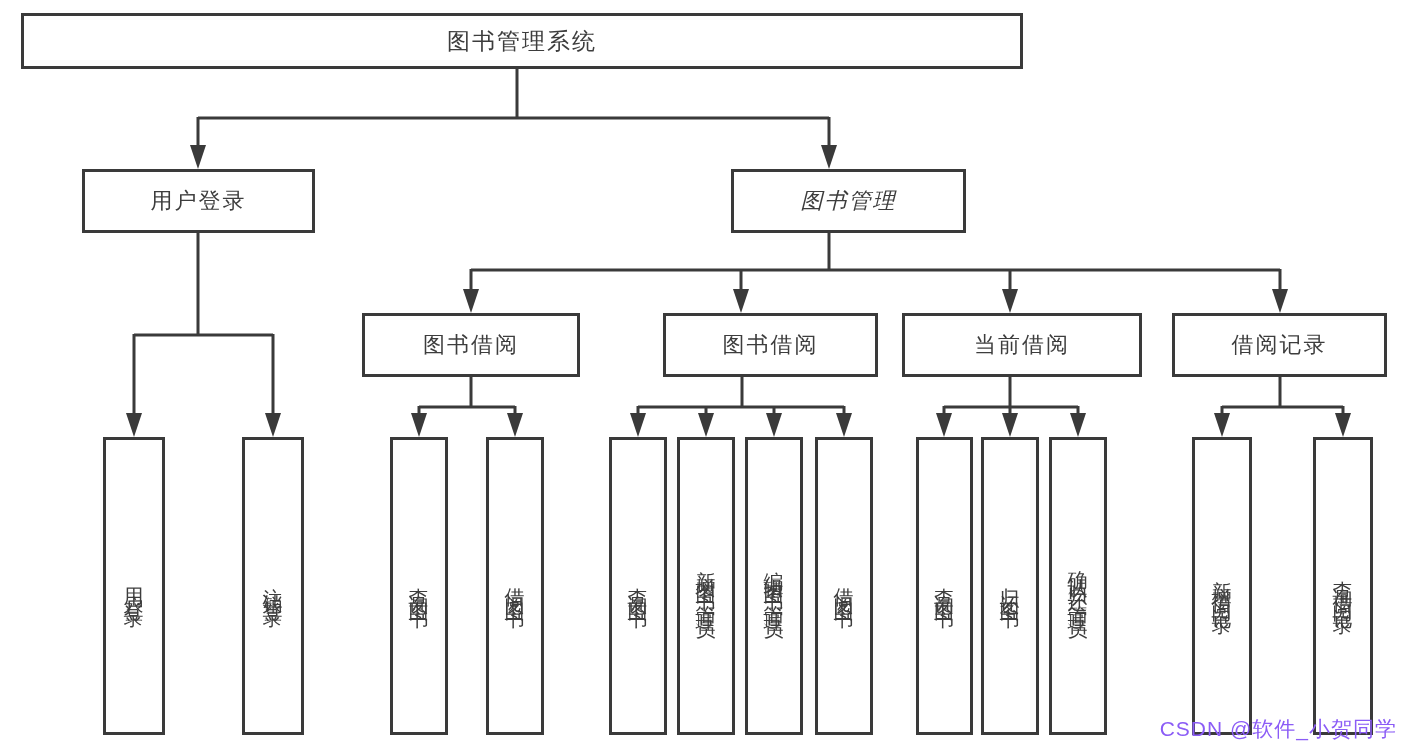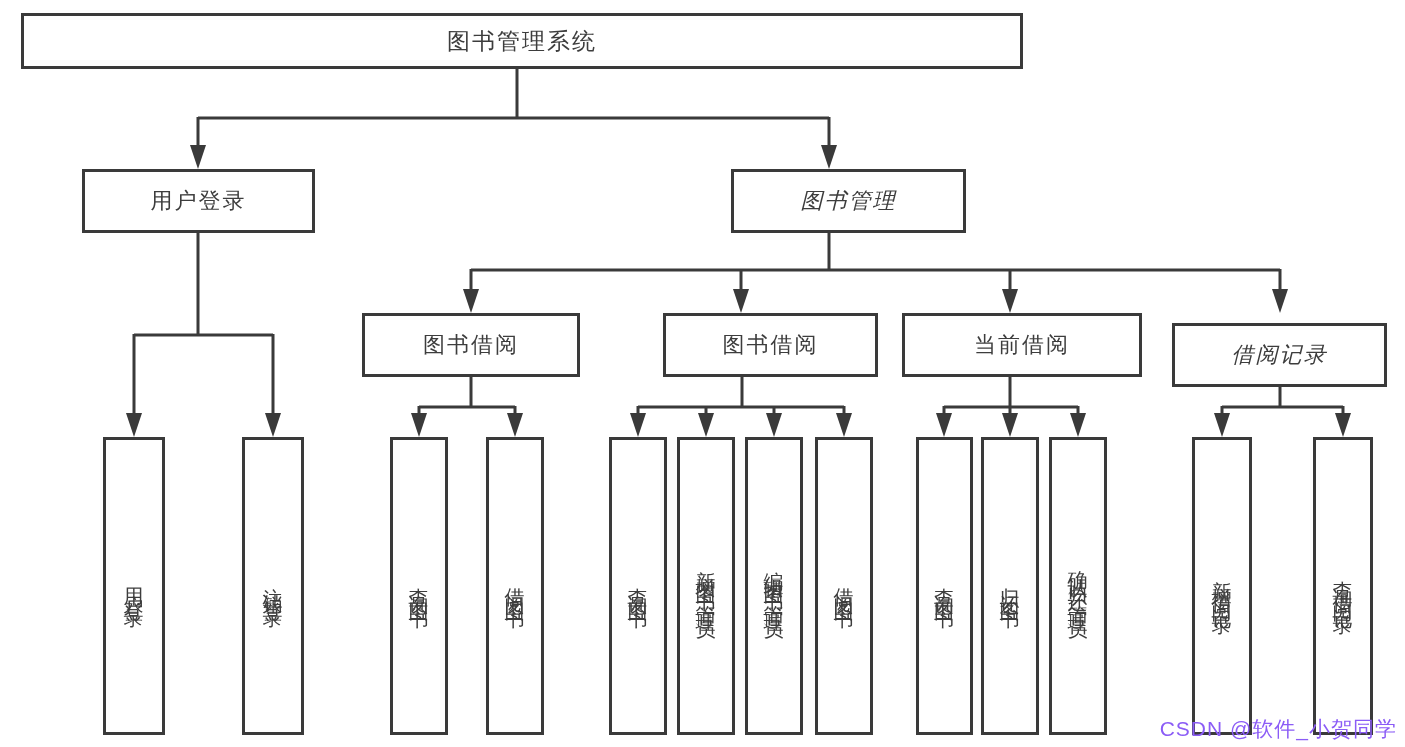--- a/index.html
+++ b/index.html
@@ -110,21 +110,21 @@
 
   <div class="node hbox" style="left:362px; top:313px; width:218px; height:64px;">
     <span>图书借阅</span>
   </div>
   <div class="node hbox" style="left:635px; top:313px; width:215px; height:64px;margin-left:28px;">
     <span>图书借阅</span>
   </div>
   <div class="node hbox" style="left:902px; top:313px; width:240px; height:64px;">
     <span>当前借阅</span>
   </div>
-  <div class="node hbox" style="left:1172px; top:323px; width:215px; height:64px;font-style:italic;">
+  <div class="node hbox" style="left:1172px; top:313px; width:215px; height:64px;">
     <span>借阅记录</span>
   </div>
 
   <div class="node vbox" style="left:103px; top:437px; width:62px; height:298px;">
     <span>用户登录</span>
   </div>
   <div class="node vbox" style="left:242px; top:437px; width:62px; height:298px;">
     <span>注销登录</span>
   </div>
   <div class="node vbox" style="left:390px; top:437px; width:58px; height:298px;">

